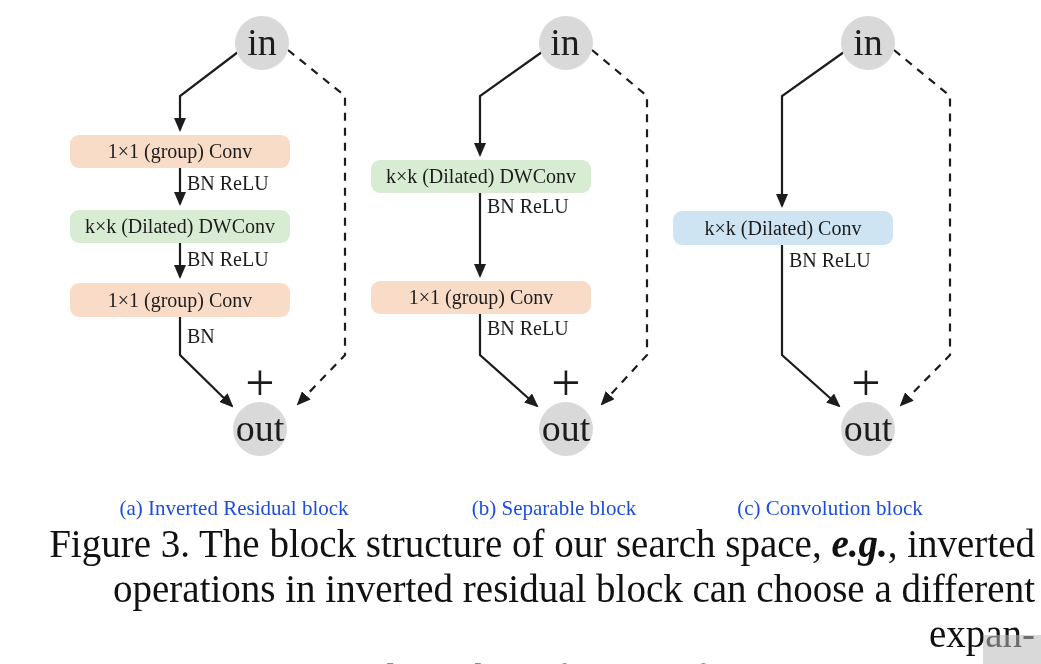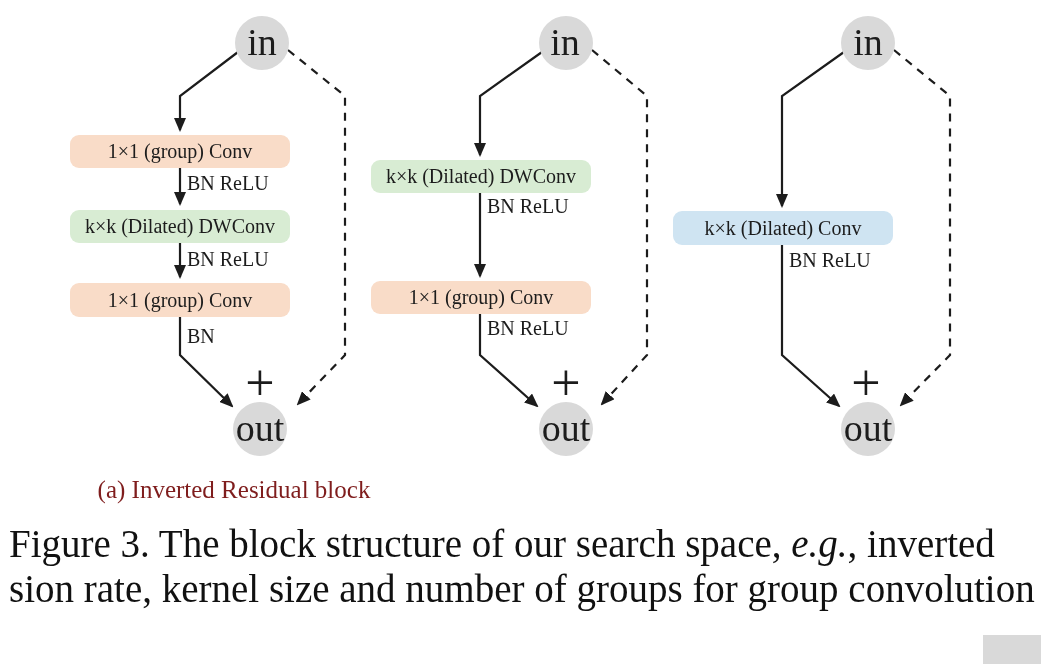--- a/index.html
+++ b/index.html
@@ -1,36 +1,36 @@
 <!DOCTYPE html>
 <html><head>
 <meta charset="utf-8">
 <style>
   html,body{margin:0;padding:0;}
   body{
     width:1041px;height:664px;background:#ffffff;position:relative;overflow:hidden;
     font-family:"Liberation Serif","DejaVu Serif",serif;color:#161616;
   }
-  .stage{position:absolute;inset:0;}
+  .stage{position:absolute;inset:0;text-align:right;}
   svg text{fill:#1c1c1c;font-family:"Liberation Serif","DejaVu Serif",serif;}
   .wire{stroke:#1c1c1c;stroke-width:2.2;fill:none;}
   .skip{stroke:#1c1c1c;stroke-width:2.2;fill:none;stroke-dasharray:8 7;}
   .box-t{font-size:20px;text-anchor:middle;}
   .bn-t{font-size:20px;text-anchor:start;}
   .node-t{font-size:38px;text-anchor:middle;}
   .plus-t{font-size:52px;text-anchor:middle;}
   .subcap{
-    position:absolute;top:476px;transform:translateX(-50%);
-    font-size:25px;white-space:nowrap;color:#7f1d1d;
+    position:absolute;top:496px;transform:translateX(-50%);
+    font-size:21px;white-space:nowrap;color:#1d4ed8;
   }
   .caption{
     position:absolute;left:9px;top:521px;width:1026px;
     font-size:39px;line-height:45px;color:#111;
   }
-  .caption i{font-style:italic;}
+  .caption i{font-style:italic;font-weight:bold;}
   .artifact{
     position:absolute;left:983px;top:635px;width:58px;height:29px;
     background:rgba(185,185,185,0.55);
   }
 </style>
 </head>
 <body>
 
 <div class="stage">
 
@@ -100,21 +100,24 @@
       <path class="wire" d="M 782 245 L 782 355 L 839 406" marker-end="url(#arrow)"></path>
 
       <text class="plus-t" x="866" y="400">+</text>
       <circle cx="868" cy="429" r="27" fill="#d9d9d9"></circle>
       <text class="node-t" x="868" y="441">out</text>
     </g>
   </svg>
 
   
   <span class="subcap" style="left:234px;">(a) Inverted Residual block</span>
+  <span class="subcap" style="left:554px;">(b) Separable block</span>
+  <span class="subcap" style="left:830px;">(c) Convolution block</span>
 
   
   <div class="caption">
     <div><span>Figure 3. The block structure of our search space, </span><i>e.g.</i><span>, inverted</span></div>
+    <div>operations in inverted residual block can choose a different expan-</div>
     <div>sion rate, kernel size and number of groups for group convolution</div>
   </div>
 
   <div class="artifact"></div>
 </div>
 
 </body></html>

